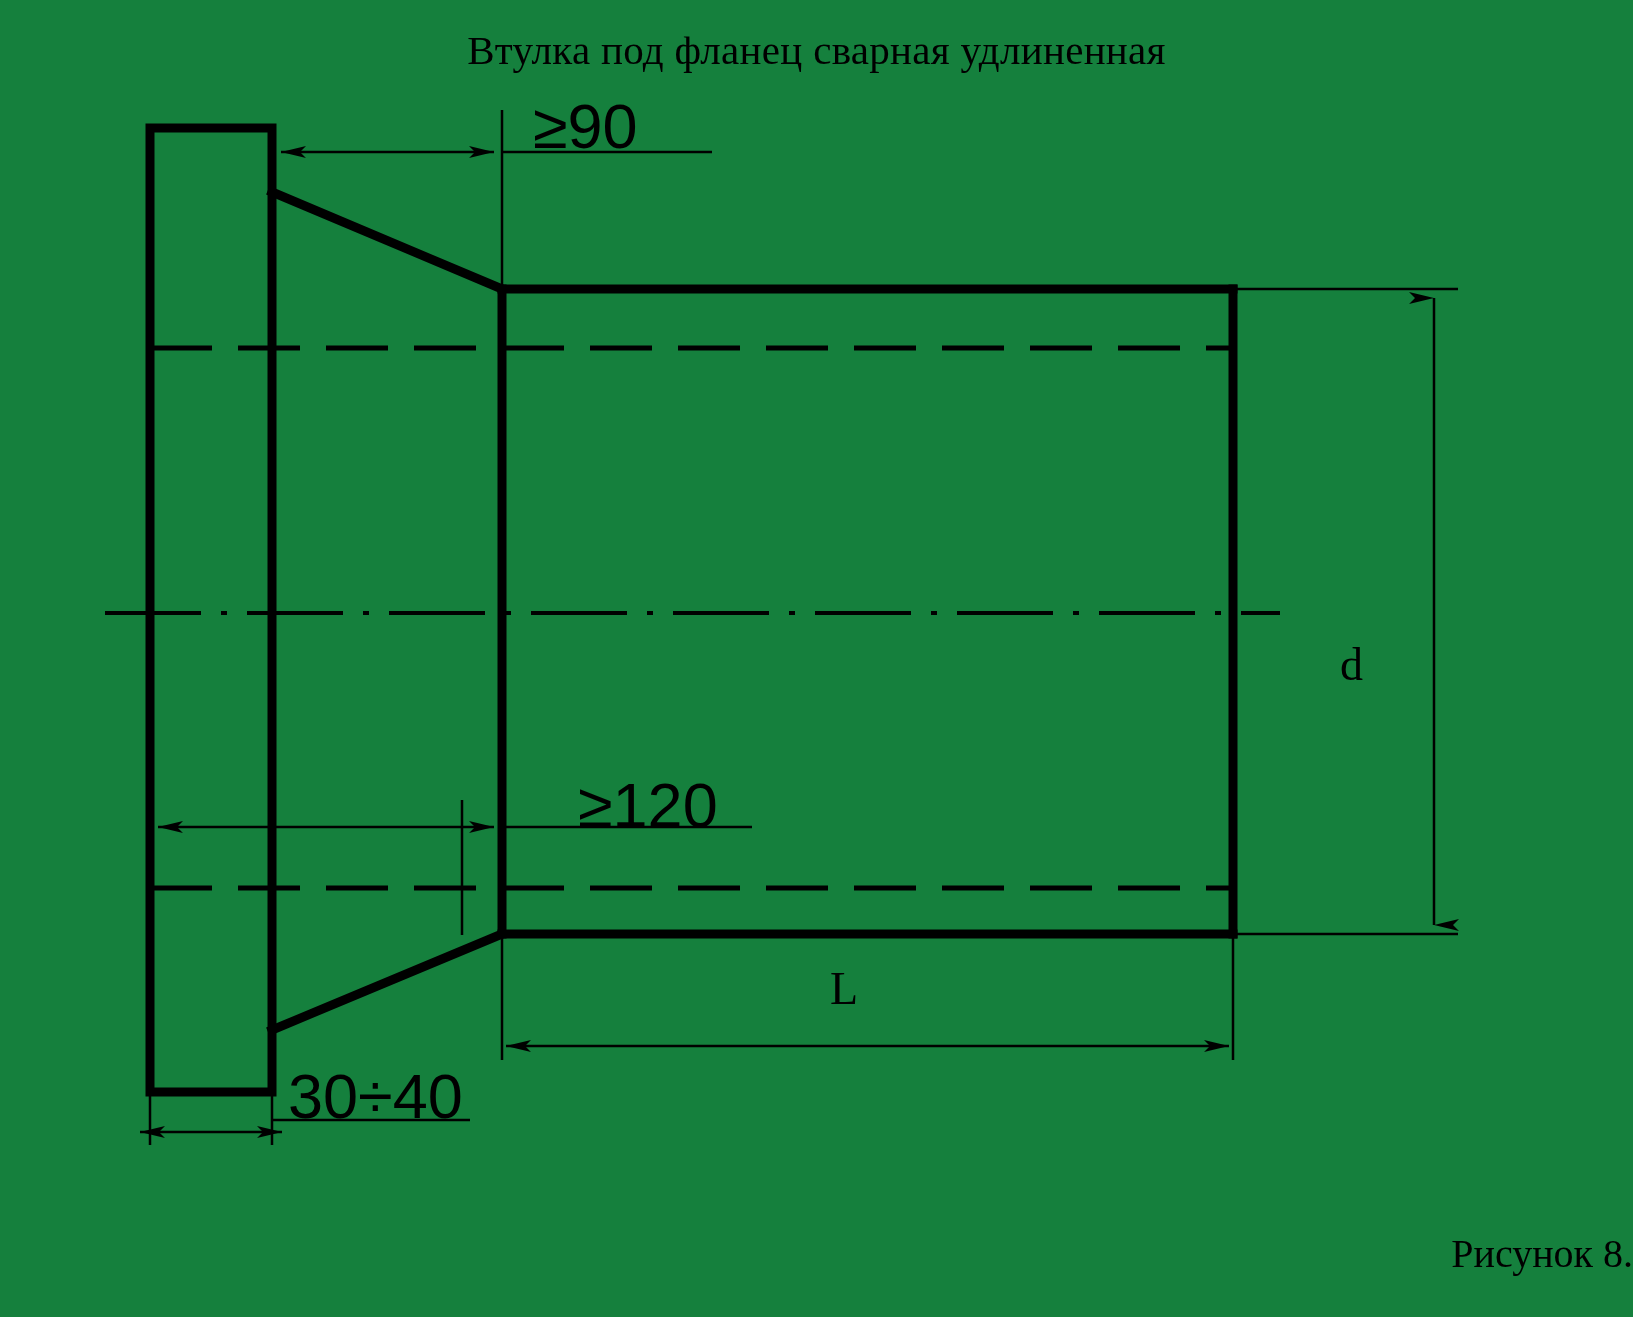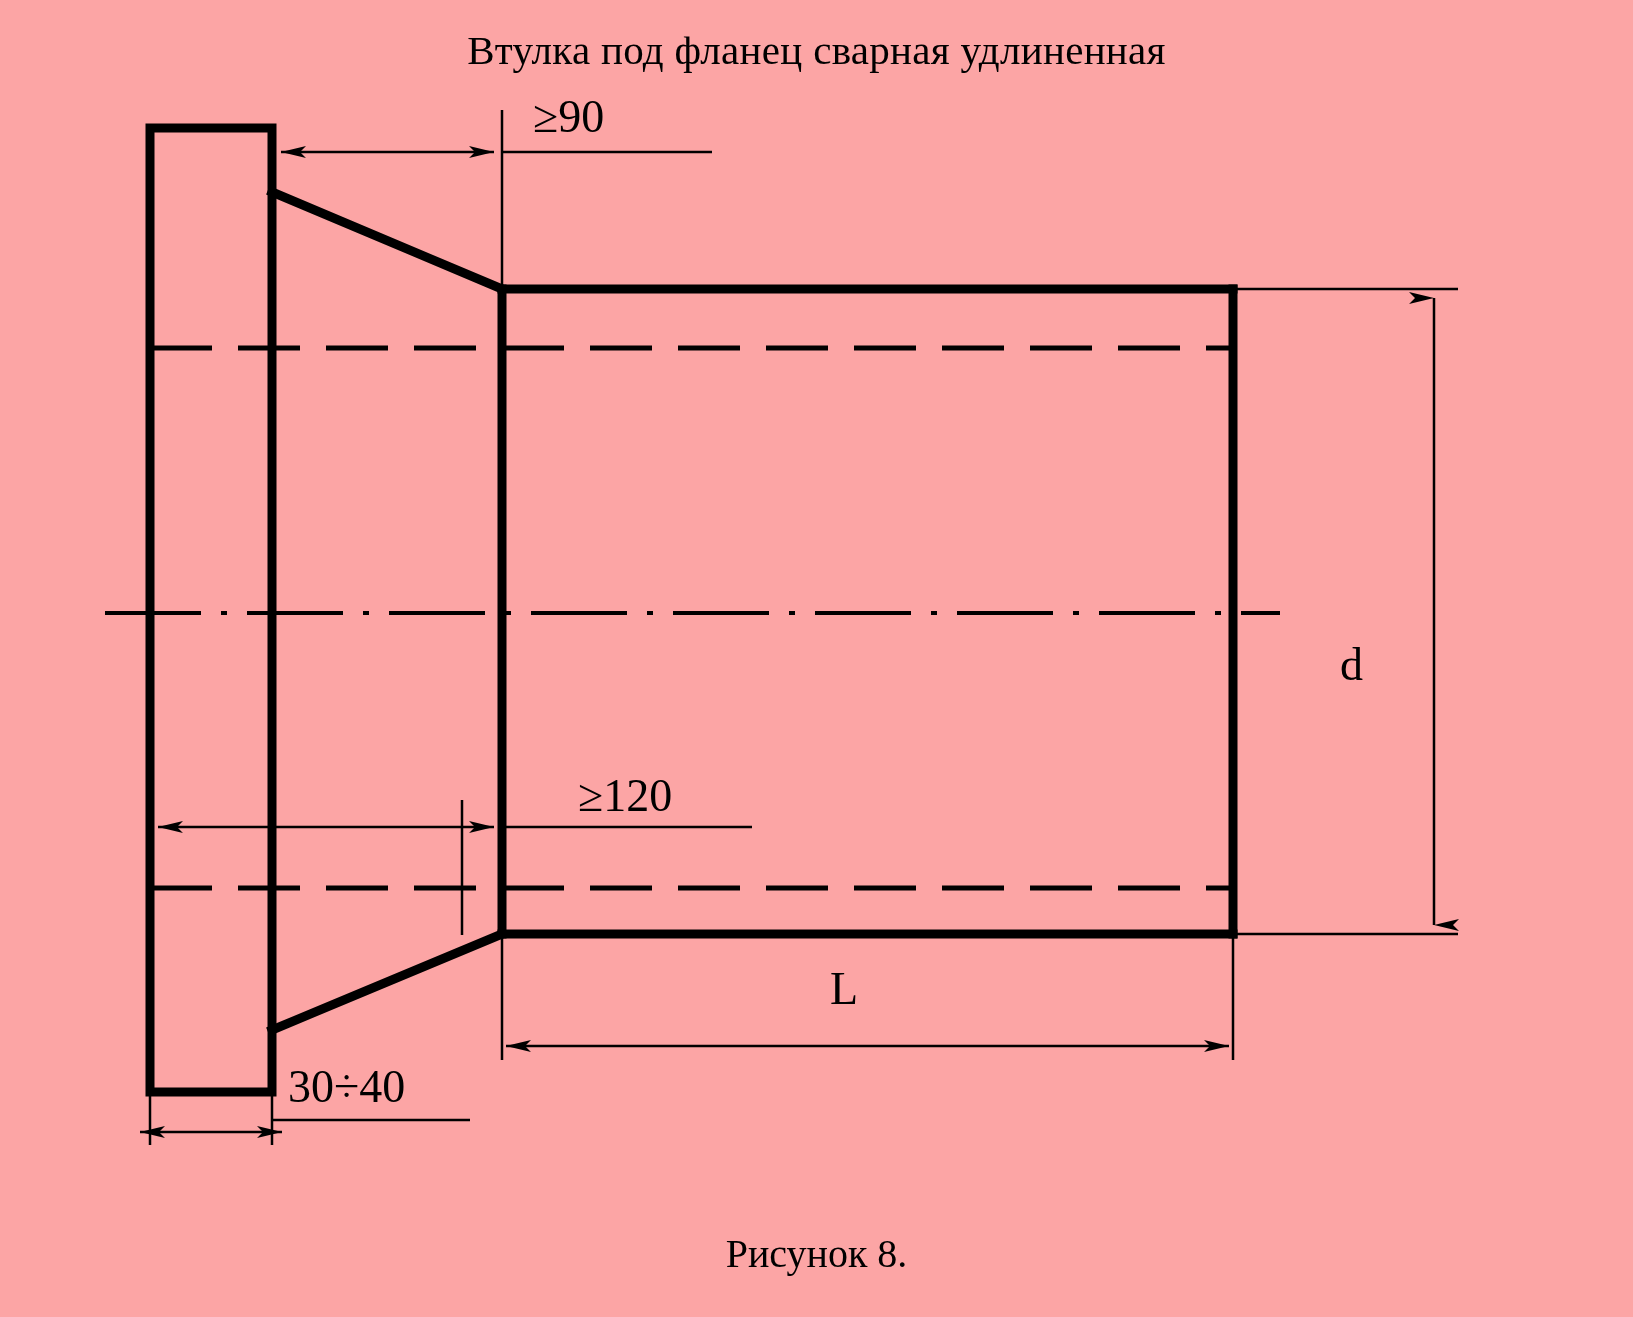--- a/index.html
+++ b/index.html
@@ -12,46 +12,46 @@
     width: 1633px;
     height: 1317px;
     position: relative;
     overflow: hidden;
     font-family: "Liberation Serif", serif;
     color: #000000;
   }
   #sheet {
     position: absolute;
     inset: 0;
-    background: #fca5a5;
+    background: #15803d;
   }
   .title-text {
     position: absolute;
     left: 0;
     right: 0;
     top: 26px;
     text-align: center;
     font-family: "Liberation Serif", serif;
     font-size: 41px;
     letter-spacing: 0.3px;
     white-space: nowrap;
   }
   .caption-text {
     position: absolute;
     left: 0;
     right: 0;
     bottom: 40px;
-    text-align: center;
+    text-align: right;
     font-family: "Liberation Serif", serif;
     font-size: 40px;
   }
   .dim-label {
     position: absolute;
-    font-family: Liberation Serif, serif;
-    font-size: 46px;
+    font-family: Liberation Sans, sans-serif;
+    font-size: 63px;
     font-weight: 400;
     white-space: nowrap;
   }
   .dim-label.serif {
     font-family: "Liberation Serif", serif;
     font-size: 46px;
   }
   #label-90  { left: 533px; top: 90px; }
   #label-120 { left: 578px; top: 769px; }
   #label-3060{ left: 288px; top: 1060px; }

